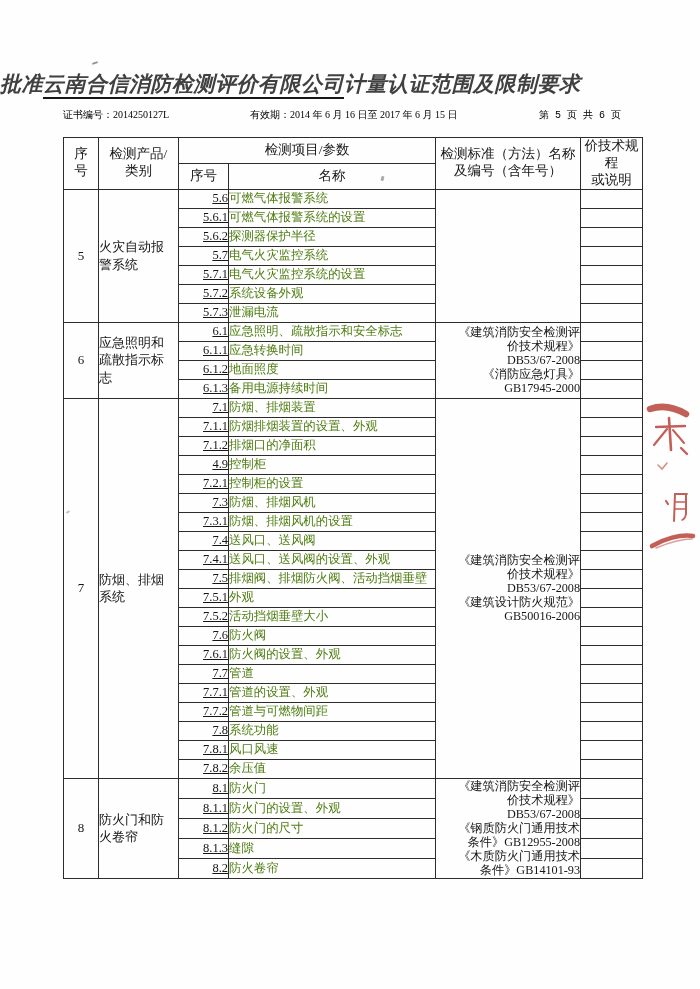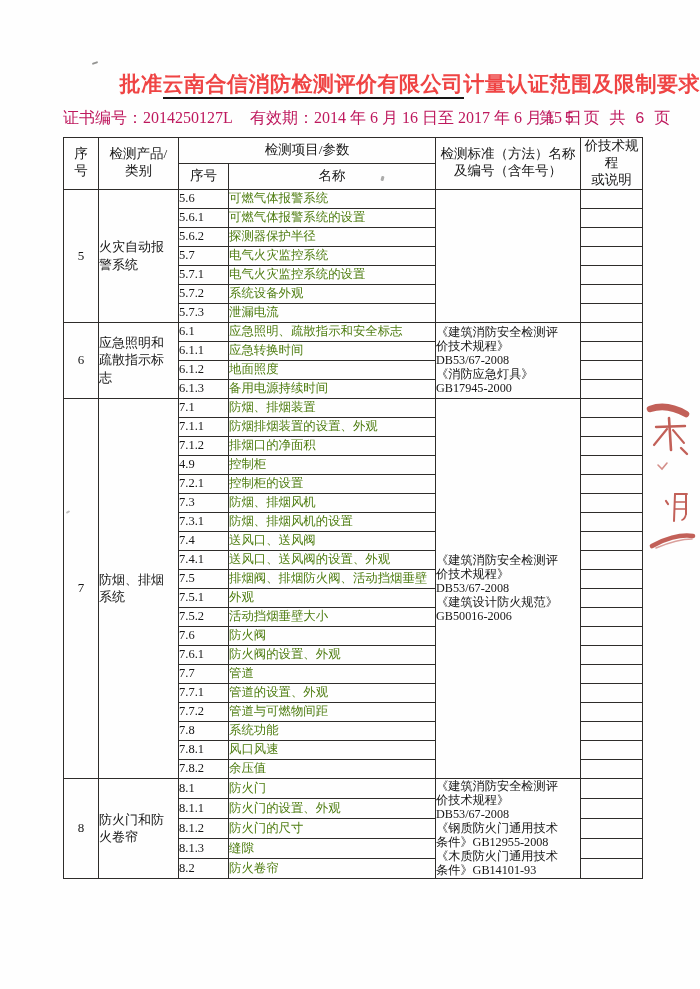--- a/index.html
+++ b/index.html
@@ -6,29 +6,30 @@
   .page{
     position:relative;
     width:700px;height:989px;
     background:#fefefe;
     font-family:"Liberation Serif","DejaVu Serif",serif;
     color:#1c1c1c;
     overflow:hidden;
   }
   .title{
     position:absolute;left:0;top:70px;width:700px;
-    text-align:right;
+    text-align:left;
     font-size:21px;font-weight:bold;
     letter-spacing:0.5px;
-    color:#ef4444;
+    color:#404040;
+    font-style:italic;
   }
   .title .u{border-bottom:2px solid #161616;padding-bottom:1px;}
   .meta{
     position:absolute;left:0;top:108px;width:700px;height:20px;
-    font-size:16px;color:#be185d;
+    font-size:10px;color:#000000;
   }
   .meta .m1{position:absolute;left:63px;top:0;}
   .meta .m2{position:absolute;left:226px;top:0;margin-left:24px;}
   .meta .m3{position:absolute;left:539px;top:0;font-family:Liberation Mono, monospace;}
   table.doc{
     position:absolute;left:63px;top:137px;
     width:579px;
     border-collapse:collapse;
     table-layout:fixed;
   }
@@ -50,31 +51,31 @@
   .pre{white-space:pre-line;}
   .seq-cell{
     text-align:center;vertical-align:middle;
     font-size:13px;color:#161616;
   }
   .cat-cell{
     vertical-align:middle;
     font-size:13px;line-height:1.35;color:#161616;
   }
   .no-cell{
-    text-align:left;vertical-align:middle;
-    font-size:12.5px;color:#161616;
+    text-align:right;vertical-align:middle;
+    font-size:12.5px;color:#161616;text-decoration:underline;
   }
   .name-cell{
     text-align:left;vertical-align:middle;
     font-size:12.4px;color:#4d7c0f;
     padding-left:7px;
     white-space:nowrap;
   }
   .std-cell{
-    text-align:left;vertical-align:middle;
+    text-align:right;vertical-align:middle;
     font-size:12.2px;line-height:1.16;color:#161616;
   }
   .limit-cell{background:transparent;}
   .red-marks{position:absolute;left:640px;top:393px;}
   .speck{position:absolute;background:#5a5a58;border-radius:1px;}
   .speck.s1{left:92px;top:62px;width:6px;height:2px;transform:rotate(-18deg);opacity:.65;}
   .speck.s2{left:381px;top:176px;width:3px;height:5px;transform:rotate(14deg);opacity:.5;}
   .speck.s3{left:66px;top:511px;width:4px;height:2px;transform:rotate(-30deg);opacity:.4;}
 </style>
 </head>

